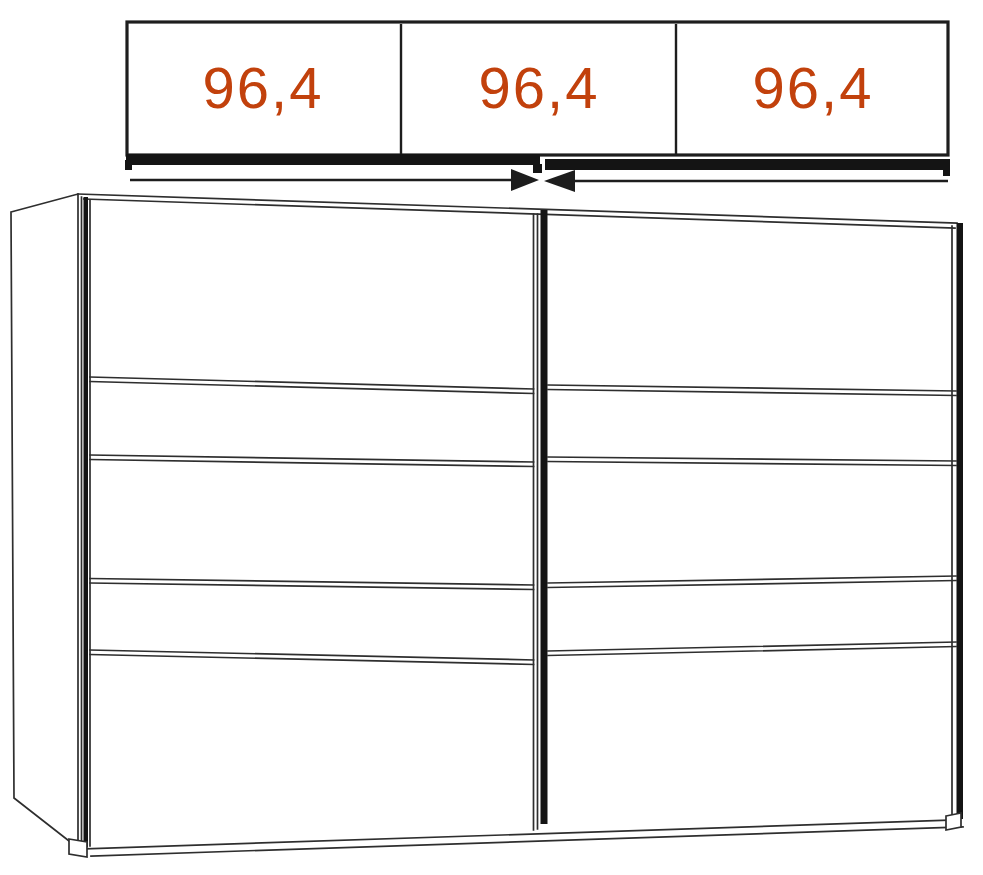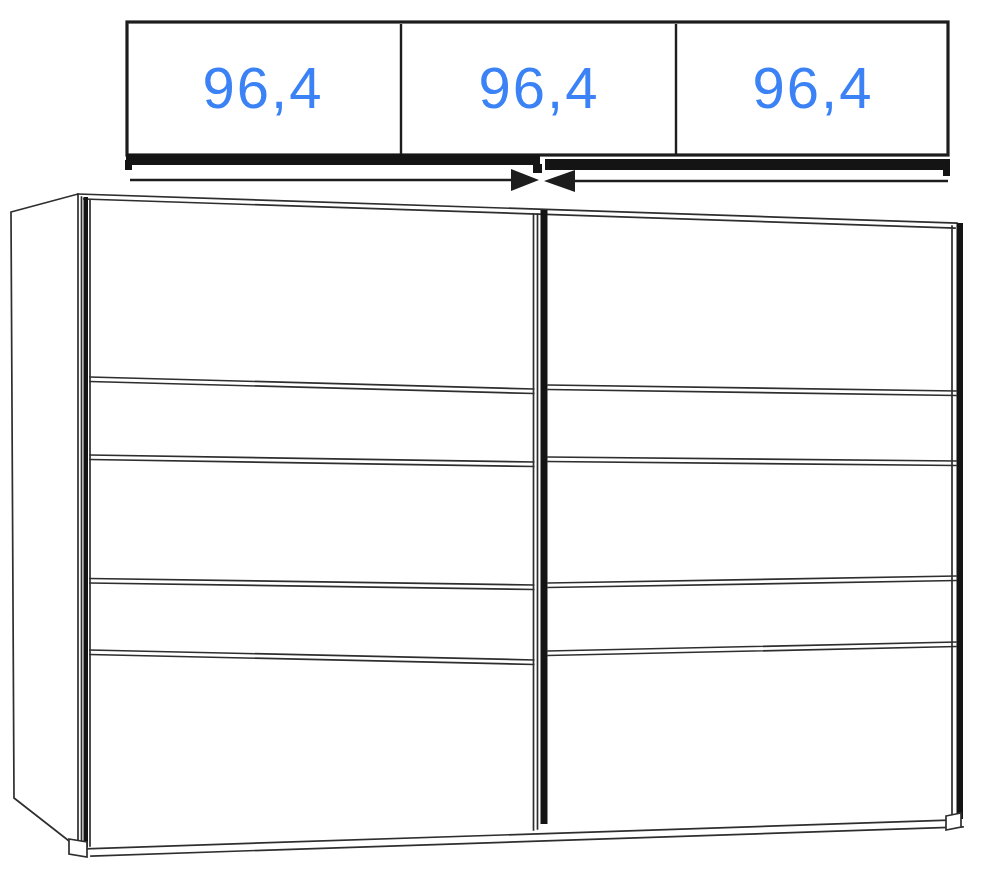--- a/index.html
+++ b/index.html
@@ -19,21 +19,21 @@
     position: absolute;
     left: 0;
     top: 0;
     display: block;
   }
   .dim-label {
     position: absolute;
     transform: translate(-50%, -50%);
     font-size: 58px;
     letter-spacing: 2px;
-    color: #3b82f6;
+    color: #c2410c;
     white-space: nowrap;
     line-height: 1;
     user-select: none;
     text-align: center;
   }
   .dl-1 { left: 263px; top: 88px; }
   .dl-2 { left: 539px; top: 88px; }
   .dl-3 { left: 813px; top: 88px; }
 </style>
 </head>

